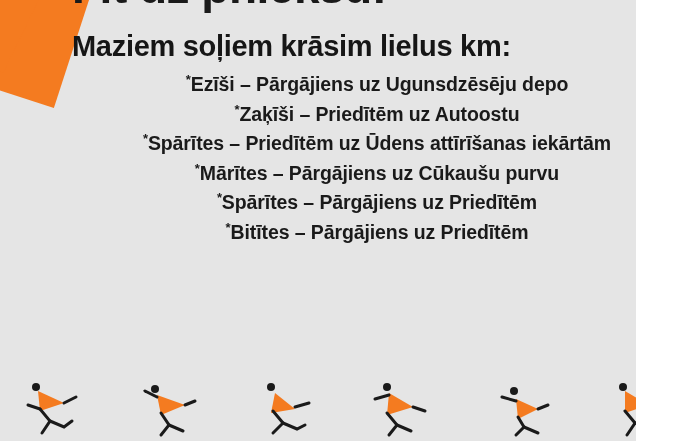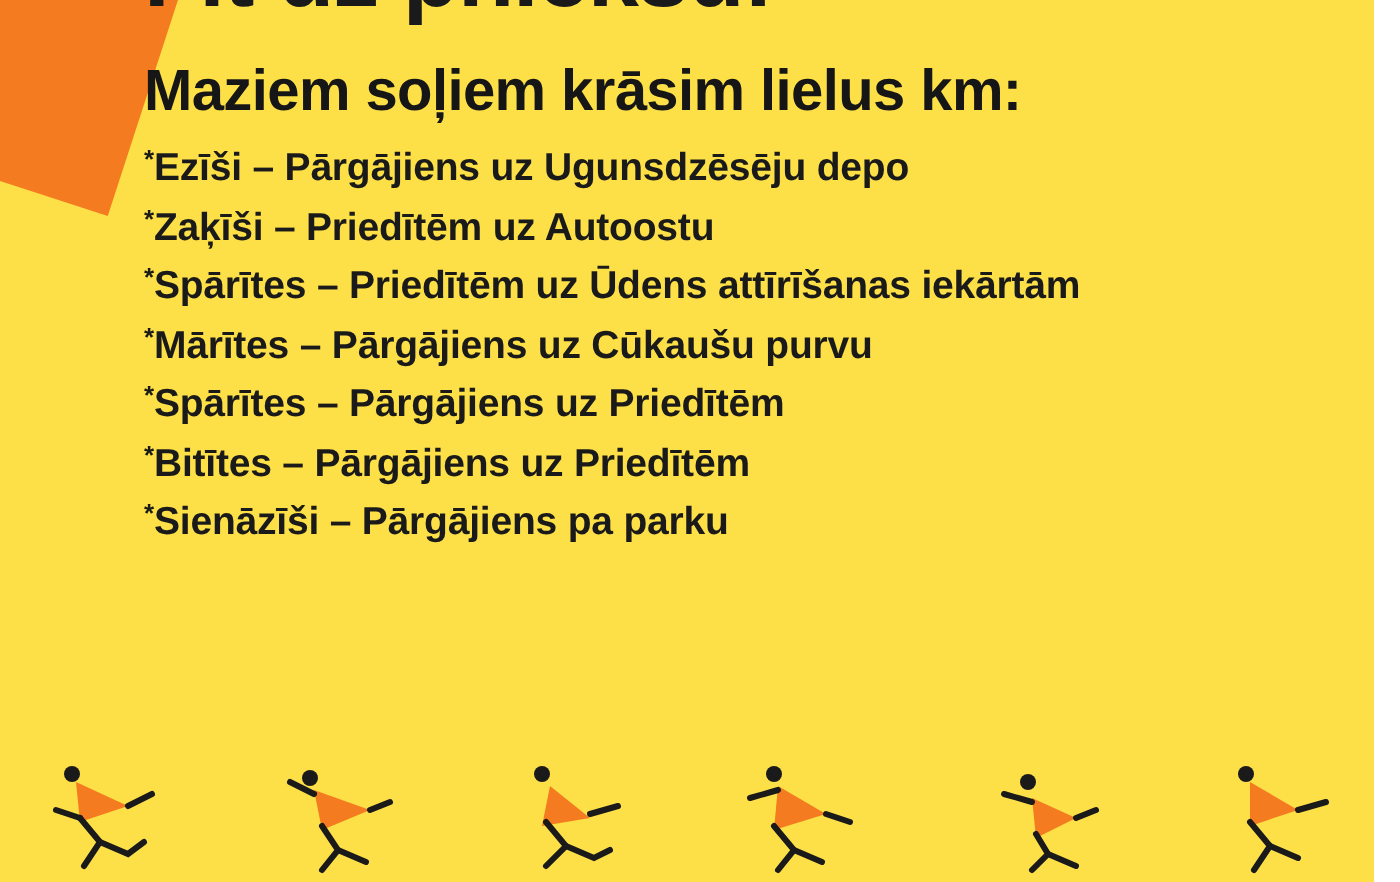--- a/index.html
+++ b/index.html
@@ -8,23 +8,23 @@
   }
   body {
     width: 700px;
     height: 441px;
     overflow: hidden;
     background: #ffffff;
     font-family: "Liberation Sans", sans-serif;
   }
   .poster {
     position: relative;
-    width: 687px;
+    width: 636px;
     height: 441px;
-    background: #fde047;
+    background: #e5e5e5;
     overflow: hidden;
   }
 
   
   .corner-wedge {
     position: absolute;
     left: -60px;
     top: -120px;
     width: 150px;
     height: 210px;
@@ -70,20 +70,21 @@
     color: #161616;
     letter-spacing: -0.3px;
     white-space: nowrap;
   }
 
   .list {
     position: absolute;
     left: 72px;
     top: 70px;
     width: 610px;
+    text-align: center;
   }
   .list-item {
     font-size: 19.5px;
     font-weight: bold;
     color: #1a1a1a;
     line-height: 29.5px;
     white-space: nowrap;
     letter-spacing: -0.1px;
   }
   .list-item .star {
@@ -126,21 +127,20 @@
 
   <div class="subhead">Maziem soļiem krāsim lielus km:</div>
 
   <div class="list">
     <div class="list-item"><span class="star">*</span><span>Ezīši – Pārgājiens uz Ugunsdzēsēju depo</span></div>
     <div class="list-item"><span class="star">*</span><span>Zaķīši – Priedītēm uz Autoostu</span></div>
     <div class="list-item"><span class="star">*</span><span>Spārītes – Priedītēm uz Ūdens attīrīšanas iekārtām</span></div>
     <div class="list-item"><span class="star">*</span><span>Mārītes – Pārgājiens uz Cūkaušu purvu</span></div>
     <div class="list-item"><span class="star">*</span><span>Spārītes – Pārgājiens uz Priedītēm</span></div>
     <div class="list-item"><span class="star">*</span><span>Bitītes – Pārgājiens uz Priedītēm</span></div>
-    <div class="list-item"><span class="star">*</span><span>Sienāzīši – Pārgājiens pa parku</span></div>
   </div>
 
   <div class="figures">
 
     <div class="figure" style="left:20px">
       <svg viewBox="0 0 70 58" width="70" height="58">
         <polygon points="18,10 44,22 20,30" fill="#f47b20"></polygon>
         <path d="M20 28 L30 40 L22 52" stroke="#1a1a1a" stroke-width="3" fill="none" stroke-linecap="round"></path>
         <path d="M30 40 L44 46 L52 40" stroke="#1a1a1a" stroke-width="3" fill="none" stroke-linecap="round"></path>
         <path d="M20 28 L8 24" stroke="#1a1a1a" stroke-width="3" fill="none" stroke-linecap="round"></path>

